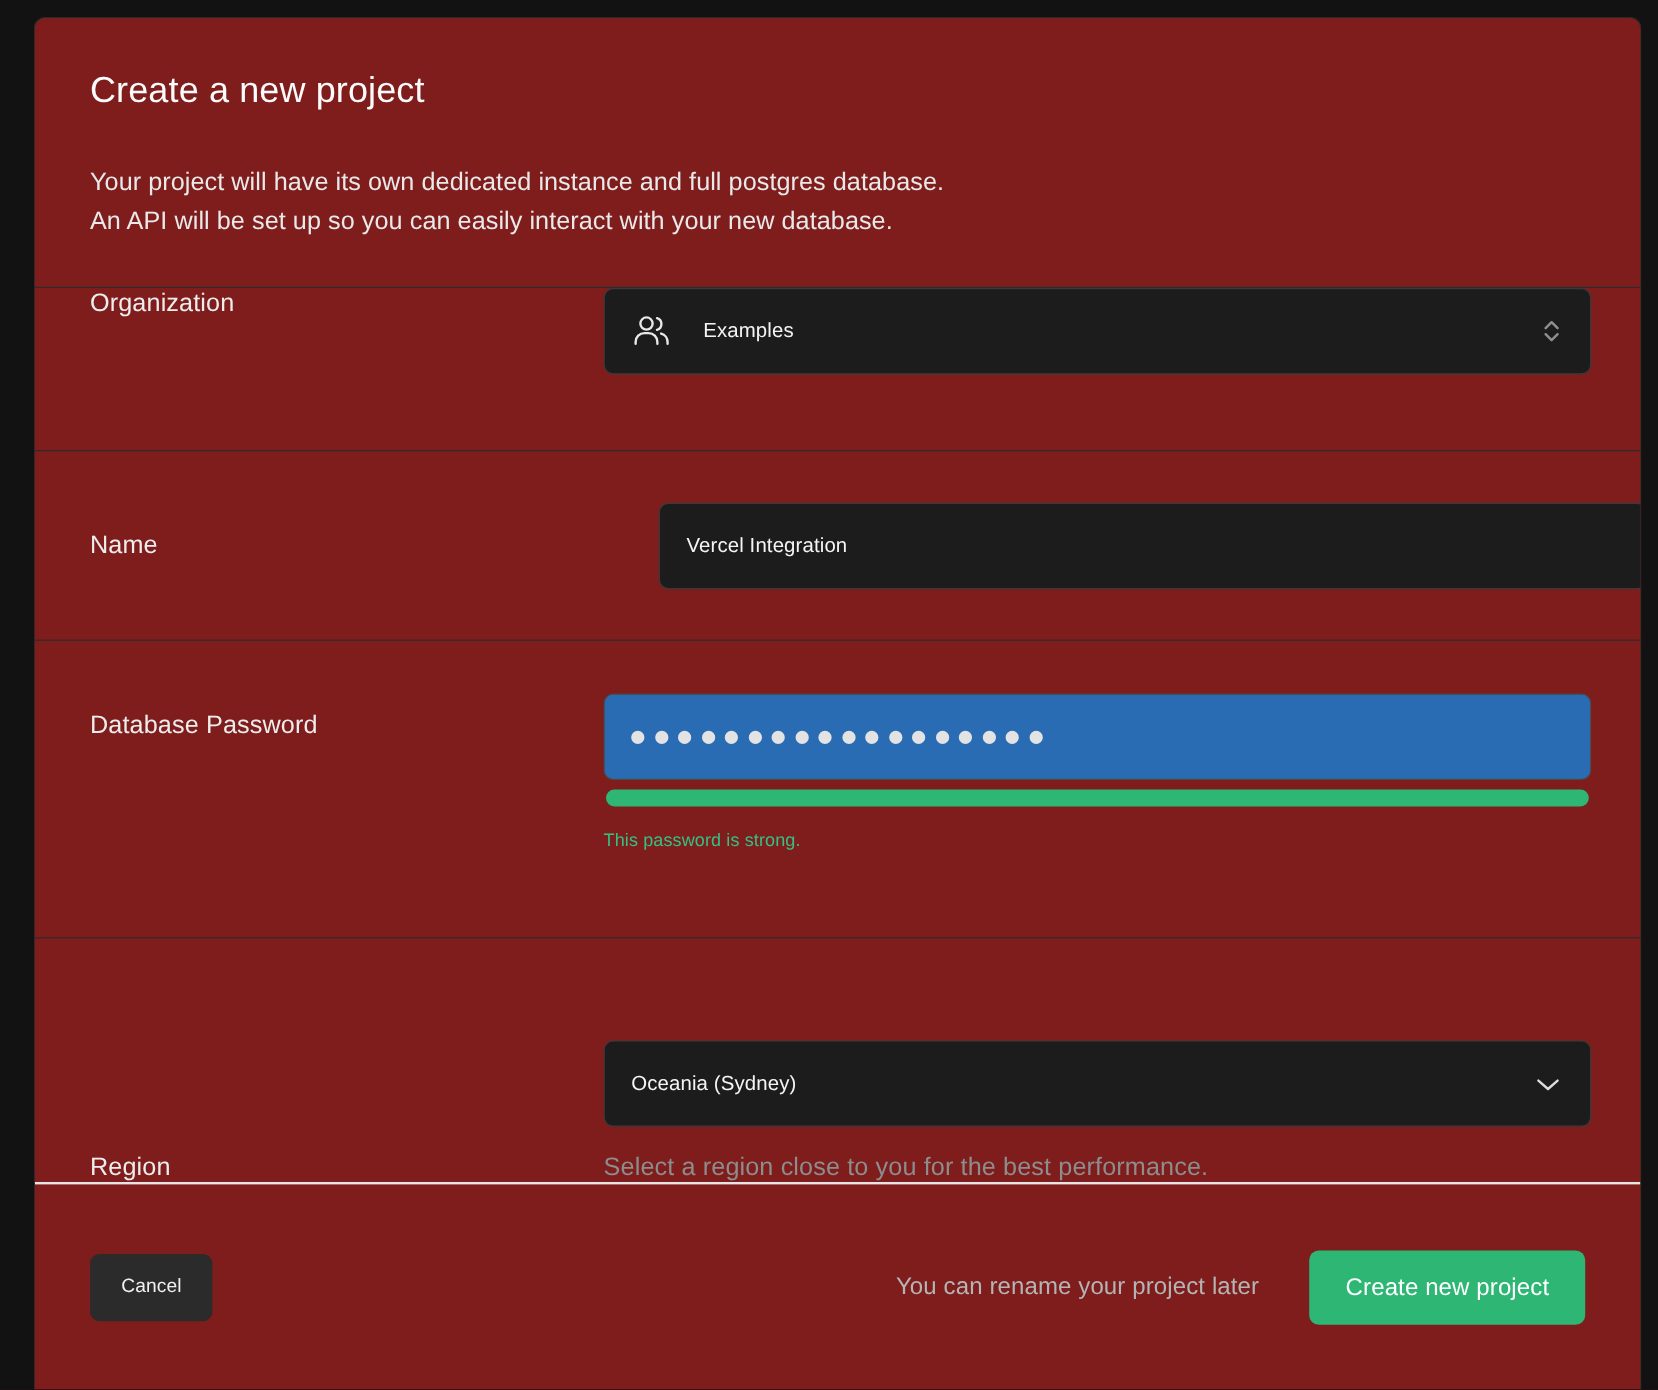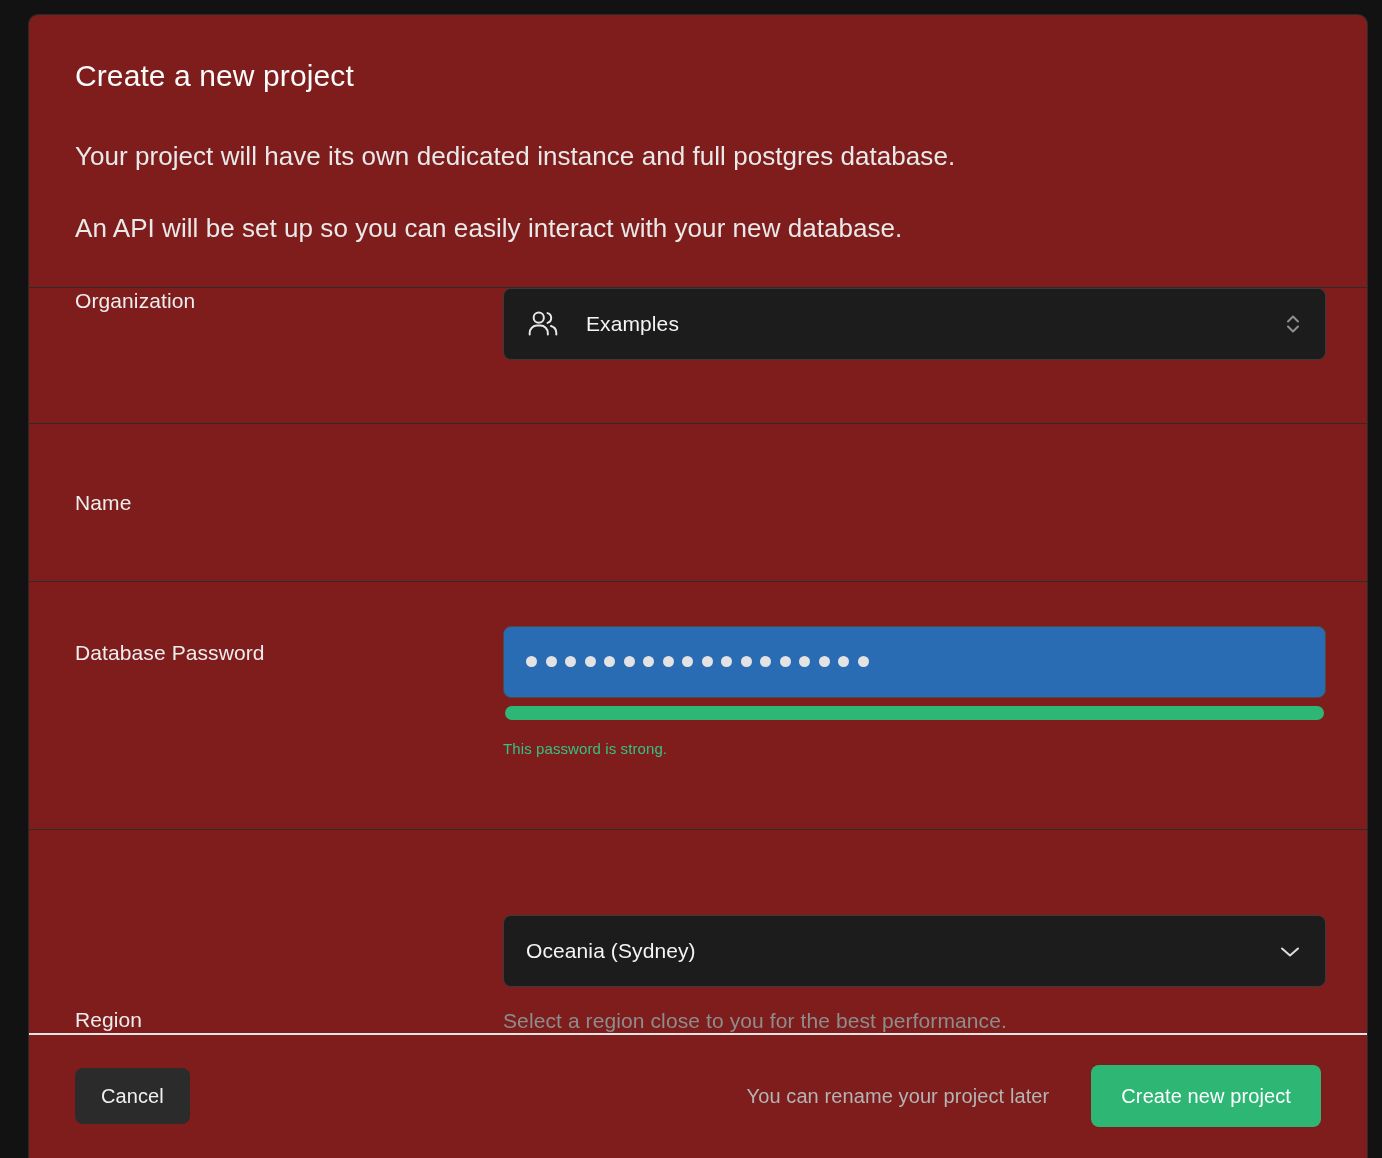--- a/index.html
+++ b/index.html
@@ -46,26 +46,25 @@
   .panel-title {
     font-size: 30px;
     font-weight: 400;
     color: #fbfbfb;
     letter-spacing: 0.1px;
     margin: 0 0 44px 0;
     line-height: 1.1;
   }
 
   .panel-desc-line {
-    font-size: 26px;
+    font-size: 21px;
     color: #e9e9e9;
     line-height: 1.55;
     font-weight: 400;
     letter-spacing: 0.05px;
-    margin-top: 32px;
   }
 
   
   .form-row {
     display: flex;
     align-items: flex-start;
     padding: 0 46px;
     border-bottom: 1px solid #2c2c2c;
     box-sizing: border-box;
   }
@@ -102,21 +101,21 @@
     border-radius: 8px;
     display: flex;
     align-items: center;
     padding: 0 22px;
     font-size: 21px;
     color: #f2f2f2;
     position: relative;
   }
 
   .control .value {
-    font-size: 21px;
+    font-size: 17px;
     color: #f4f4f4;
     letter-spacing: 0.1px;
   }
 
   .org-icon {
     width: 34px;
     height: 34px;
     margin-right: 26px;
     flex: 0 0 34px;
     display: block;
@@ -204,21 +203,21 @@
   .btn {
     border: none;
     cursor: pointer;
     font-family: "Liberation Sans", sans-serif;
     letter-spacing: 0.1px;
   }
 
   .btn-cancel {
     background: #2b2b2b;
     color: #f0f0f0;
-    font-size: 20px;
+    font-size: 16px;
     border-radius: 8px;
     padding: 0 26px;
     height: 56px;
     line-height: 56px;
   }
 
   .footer-spacer { flex: 1 1 auto; }
 
   .footer-note {
     font-size: 20px;
@@ -264,20 +263,25 @@
           <svg class="selector-icon" viewBox="0 0 20 28" fill="none" stroke="#8f8f8f" stroke-width="2" stroke-linecap="round" stroke-linejoin="round">
             <path d="M5 11.5 10 6.5 15 11.5"></path>
             <path d="M5 16.5 10 21.5 15 16.5"></path>
           </svg>
         </div>
       </div>
     </div>
 
     <div class="form-row row-name">
       <div class="row-label">Name</div>
+      <div class="row-field">
+        <div class="control">
+          <span class="value">Vercel Integration</span>
+        </div>
+      </div>
     </div>
 
     <div class="form-row row-pass">
       <div class="row-label">Database Password</div>
       <div class="row-field">
         <div class="password-wrap">
           <div class="password-input">
             <span class="dots">
                 <span class="dot"></span>
                 <span class="dot"></span>

